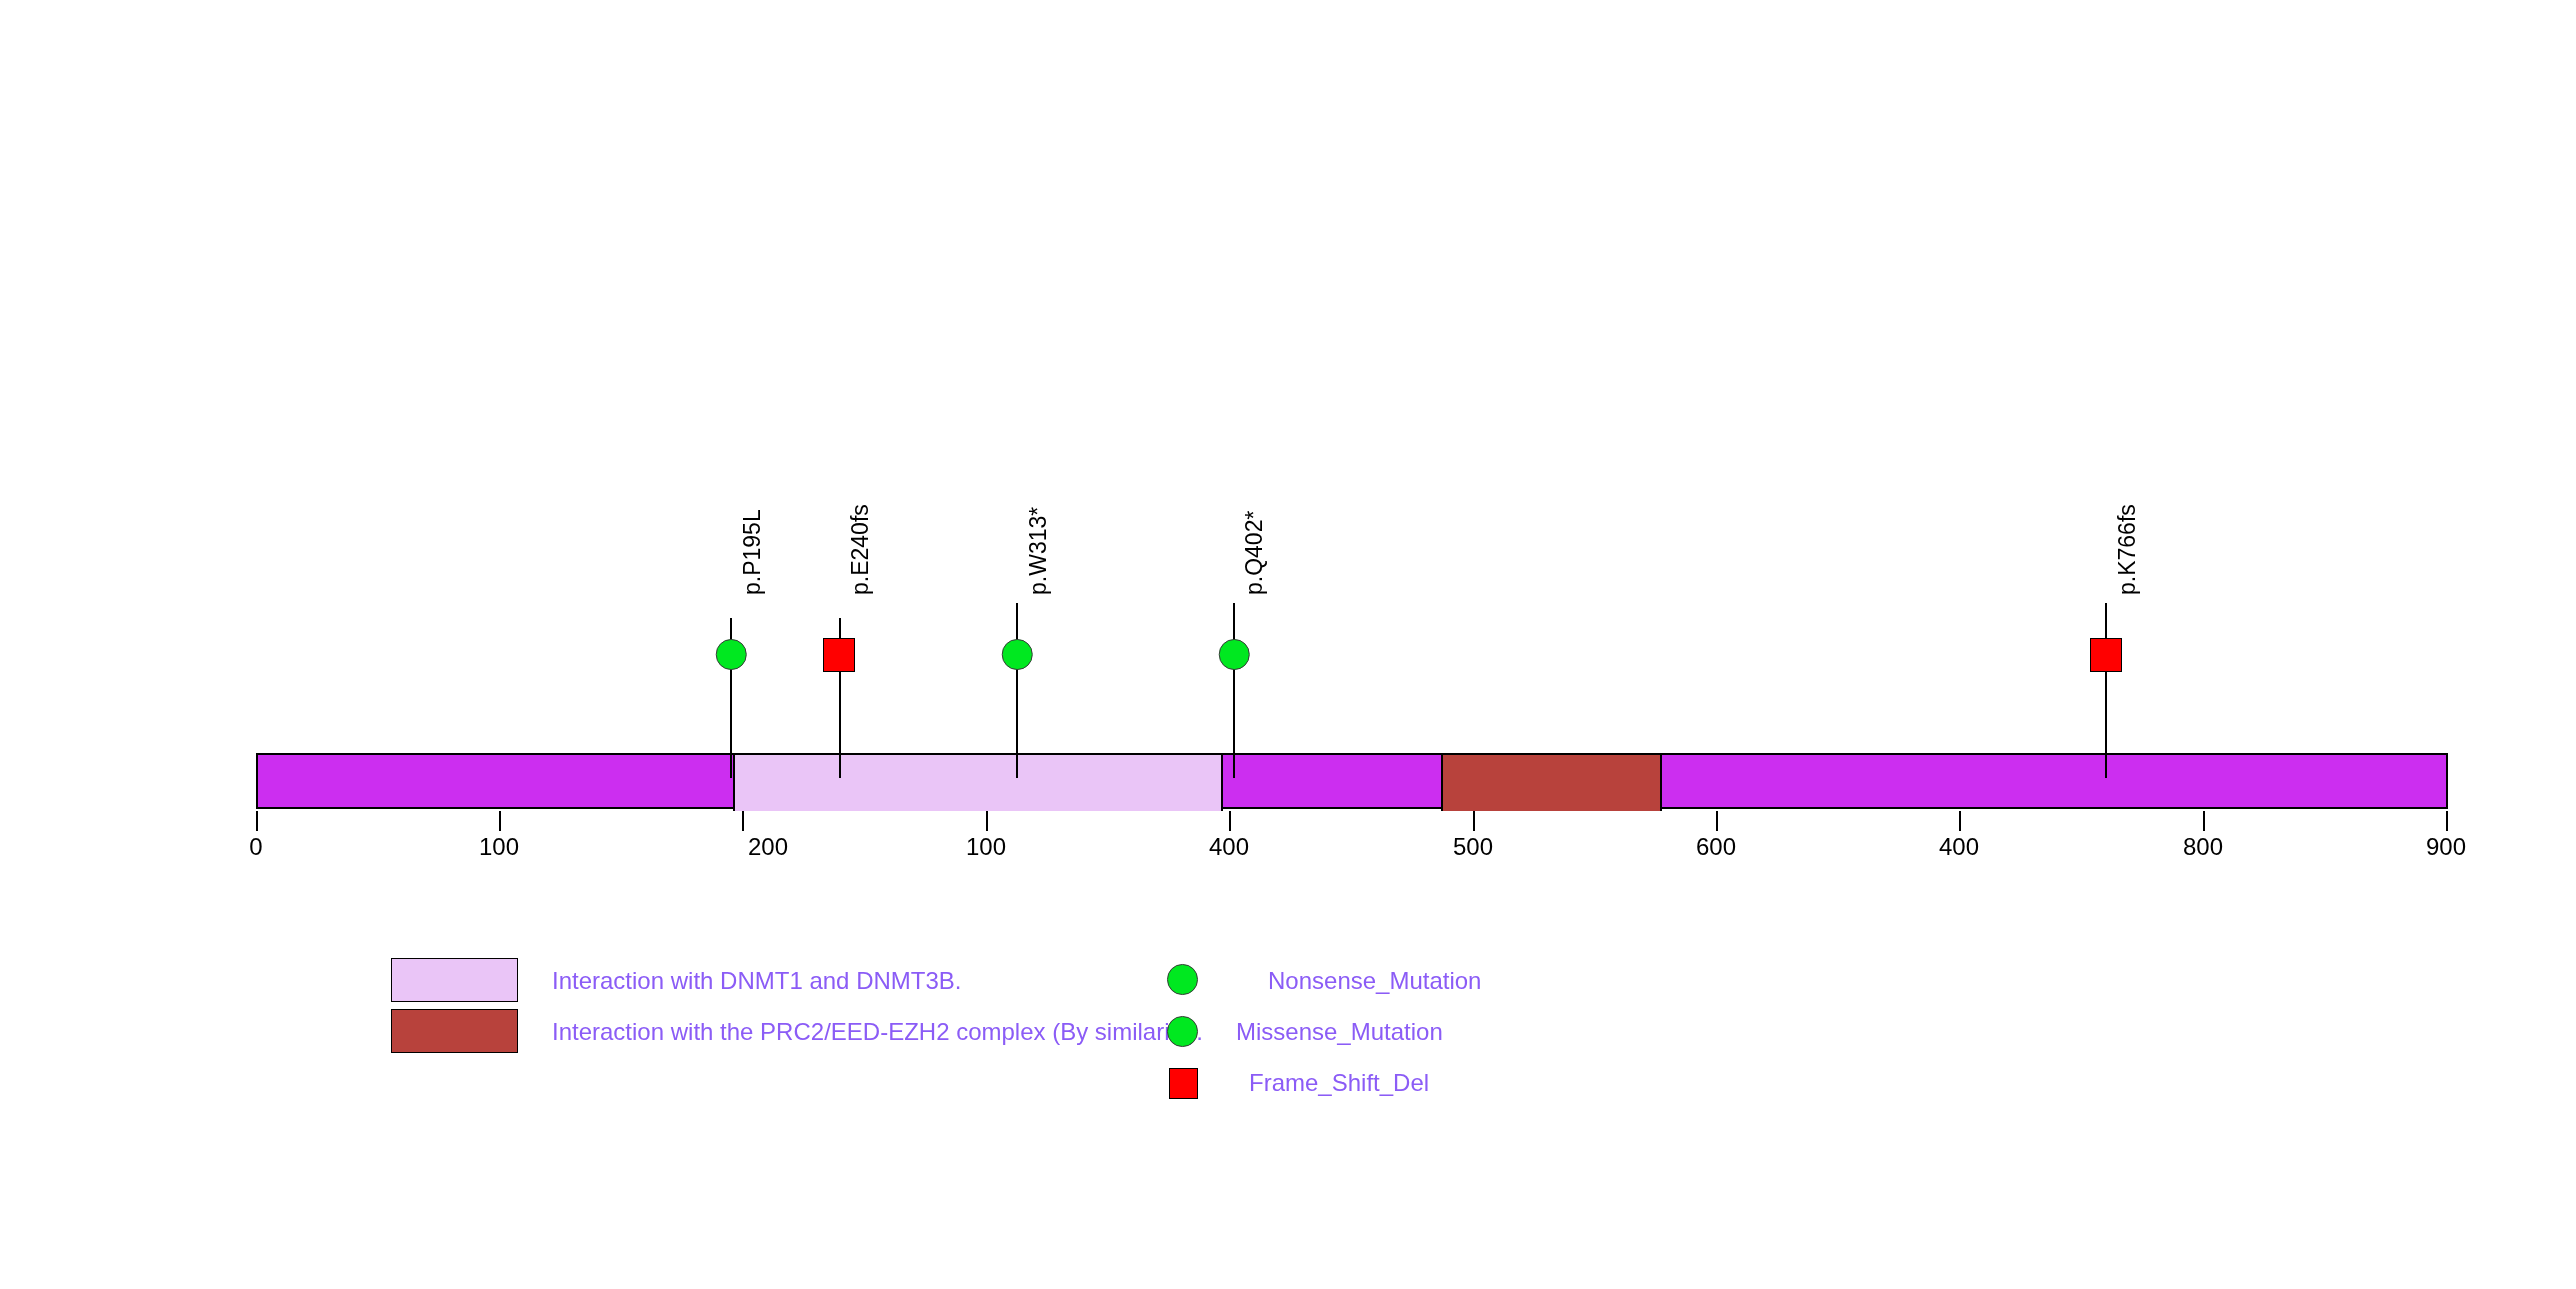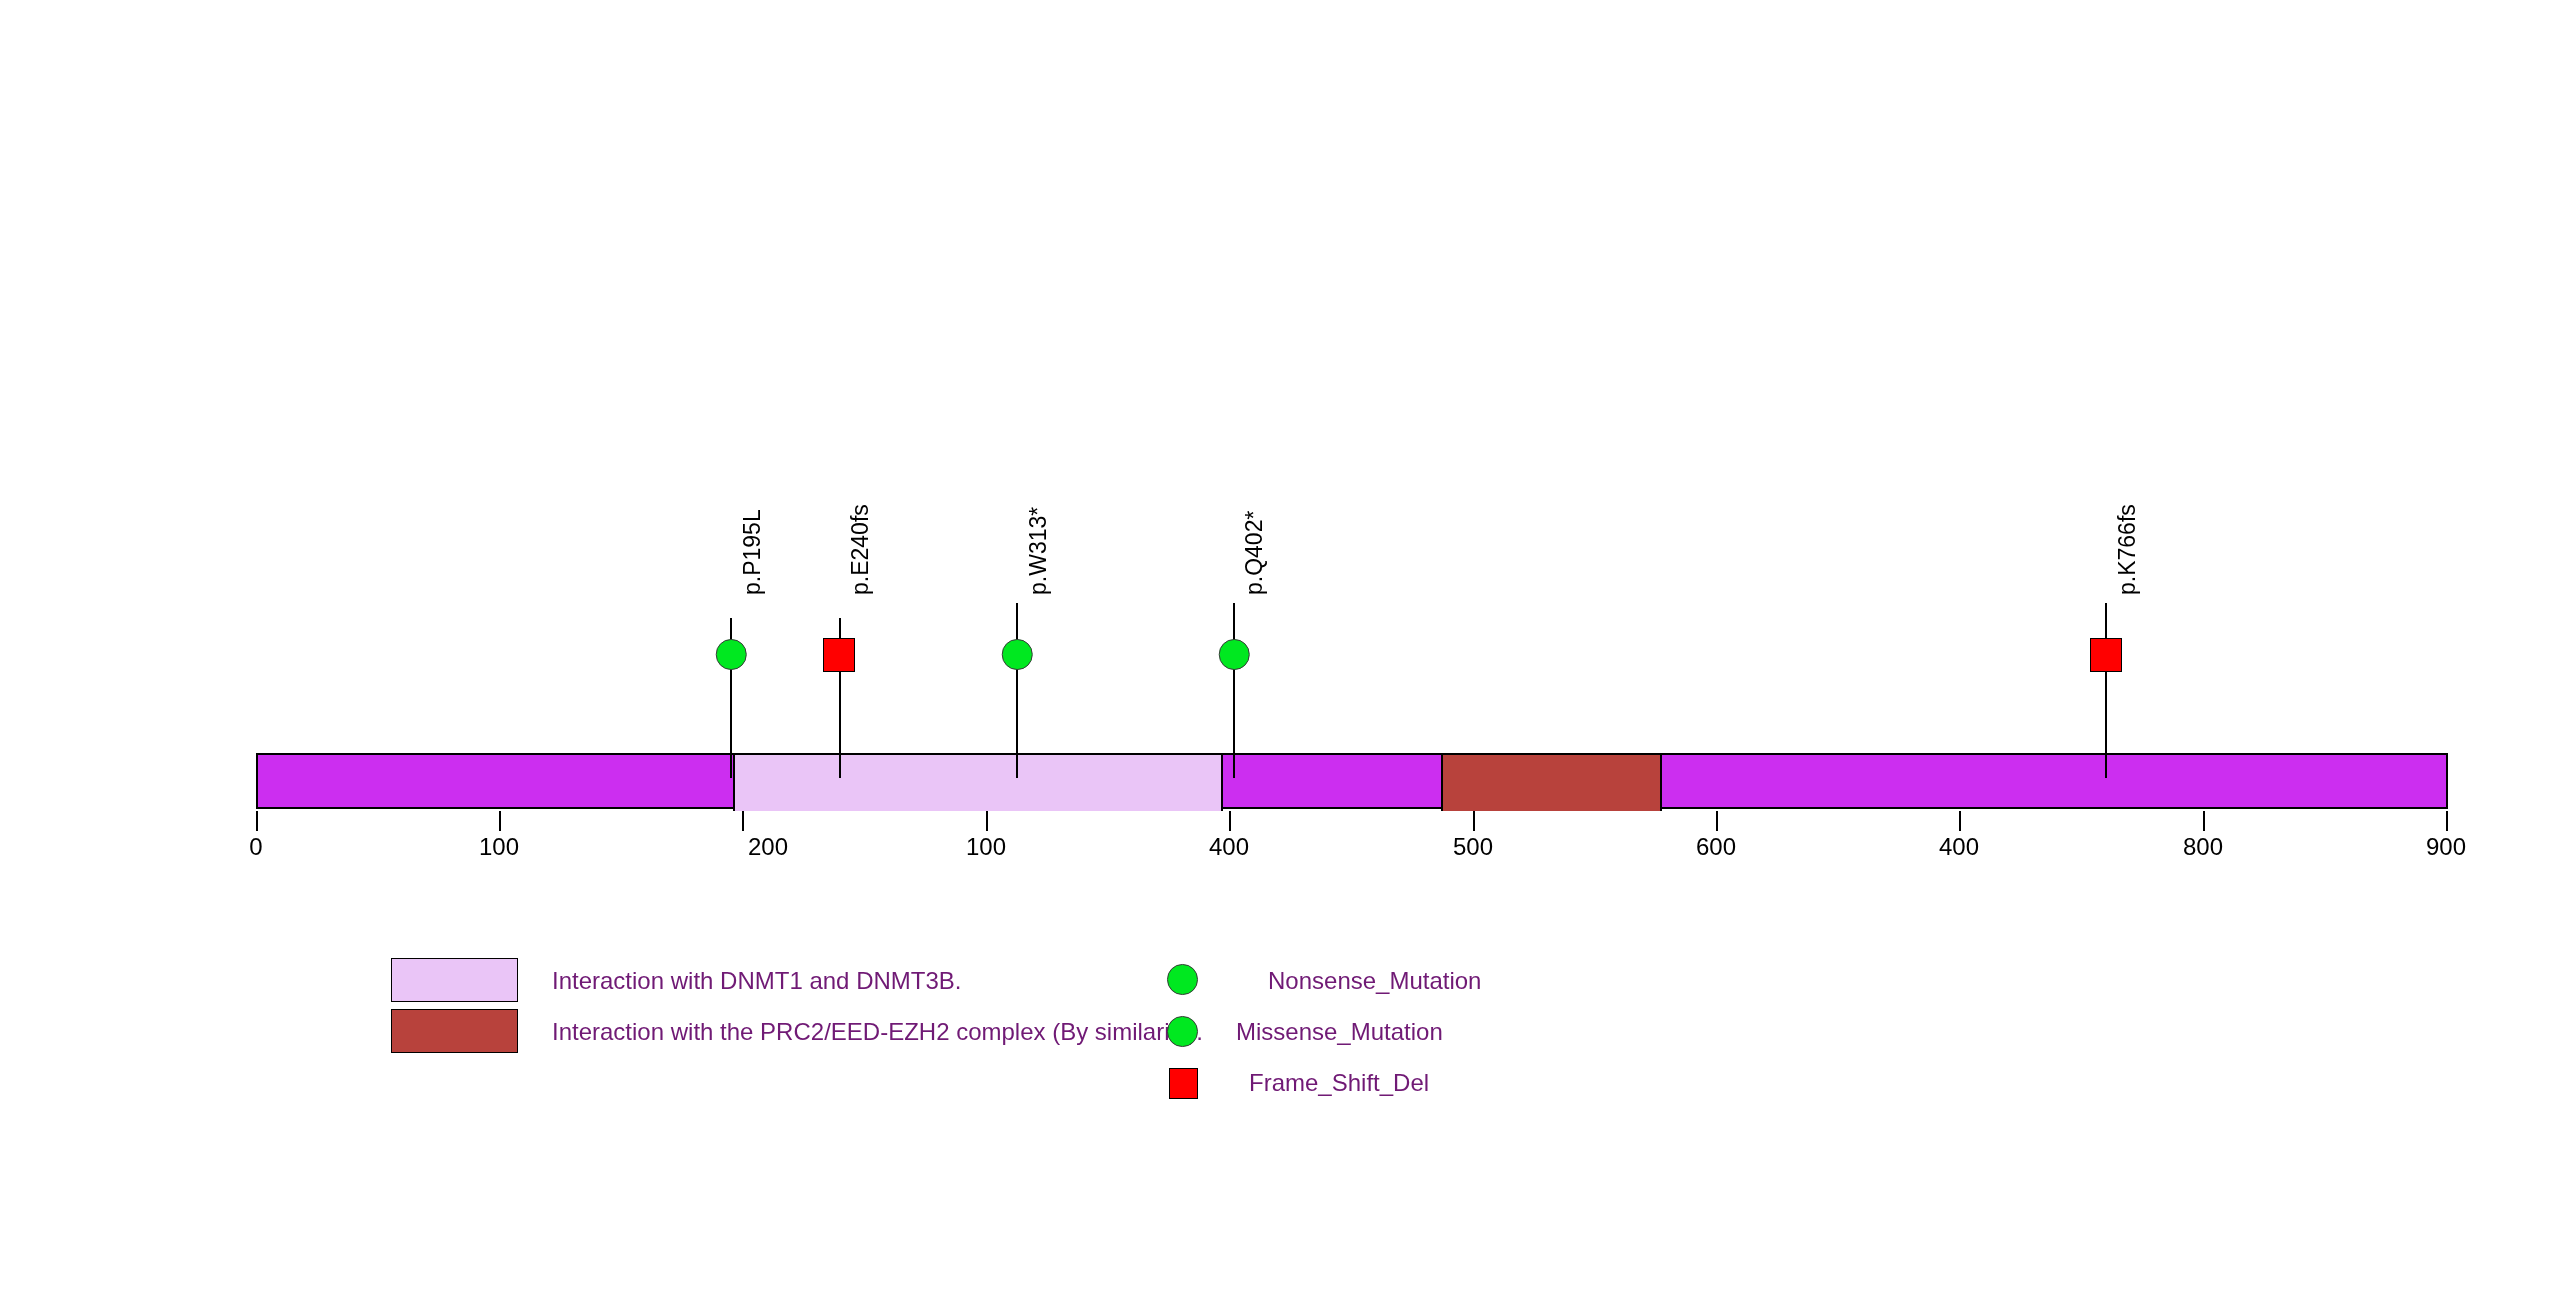--- a/index.html
+++ b/index.html
@@ -72,21 +72,21 @@
   }
 
   
   .legend-swatch-rect{
     position:absolute;
     width:127px;height:44px;
     border:1.5px solid #000000;box-sizing:border-box;
   }
   .legend-text{
     position:absolute;
-    font-size:24px;color:#701a75;white-space:nowrap;
+    font-size:24px;color:#8b5cf6;white-space:nowrap;
   }
   .legend-dot{
     position:absolute;
     width:30.5px;height:30.5px;border-radius:50%;
     background:#00e820;border:1.5px solid #3a3a3a;box-sizing:border-box;
   }
   .legend-sq{
     position:absolute;
     width:29px;height:30.5px;
     background:#ff0000;border:0.8px solid #000000;box-sizing:border-box;

